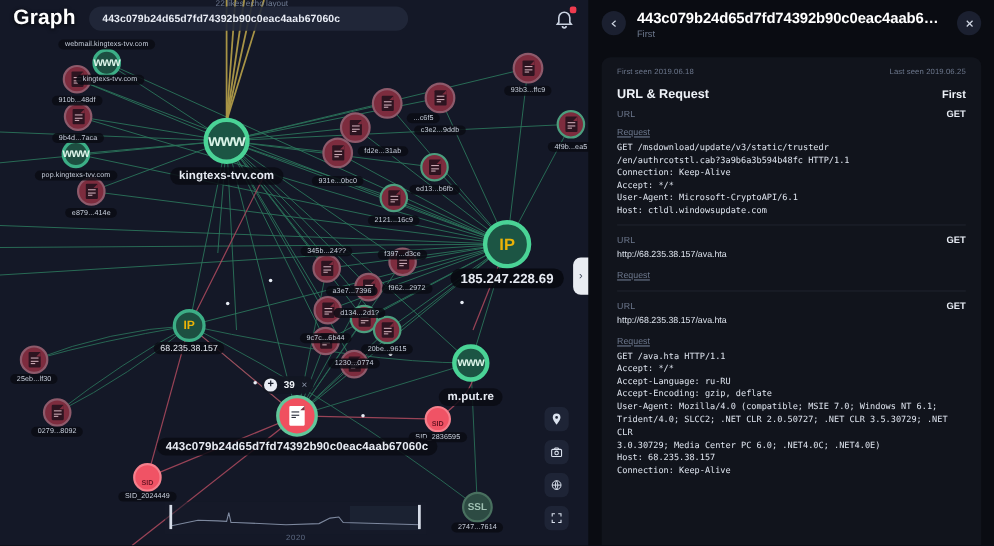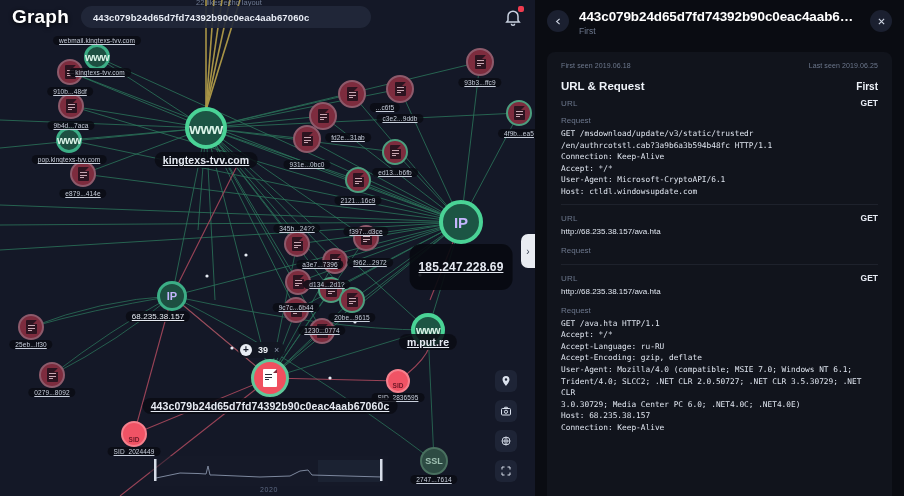--- a/index.html
+++ b/index.html
@@ -70,29 +70,28 @@
   .node.sel { background: #f0505f; border: 3px solid #60c79a; }
   .node.ssl { background: #2d4b43; border: 2px solid #49705f; justify-content: center; }
 
   .node-label {
     position: absolute; z-index: 20;
     background: rgba(10,12,20,.86);
     color: #e6eaf2; border-radius: 9px;
     padding: 1px 6px; white-space: nowrap;
     font-size: 8px; letter-spacing: .1px;
     transform: translateX(-50%);
-    text-decoration: underline;
-  }
-  .node-label.lg { font-size: 12px; font-weight: bold; padding: 16px 9px; border-radius: 11px; background: rgba(8,10,16,.92); }
+  }
+  .node-label.lg { font-size: 12px; font-weight: bold; padding: 2px 9px; border-radius: 11px; background: rgba(8,10,16,.92); }
   .node-label.md { font-size: 10.5px; font-weight: bold; padding: 2px 8px; }
   .node-label.tiny { font-size: 6.5px; color: #c8cfdc; }
 
   .glyph-www { color: #d9f3e7; font-size: 11px; font-weight: bold; letter-spacing: -.5px; }
   .glyph-www.big { font-size: 15px; }
-  .glyph-ip { color: #c4b5fd; font-size: 11px; font-weight: bold; }
+  .glyph-ip { color: #eab308; font-size: 11px; font-weight: bold; }
   .glyph-ip.big { font-size: 15px; }
   .glyph-ssl { color: #9fc0b2; font-size: 9px; font-weight: bold; }
   .glyph-sid { color: #6d1726; font-size: 6.5px; font-weight: bold; position: absolute; bottom: 2px; }
 
   
   .doc {
     width: 11px; height: 14px; background: #2d1420; border-radius: 1px;
     position: relative;
   }
   .doc:after {
@@ -196,21 +195,21 @@
   .entry + .entry { border-top: 1px solid #1e222c; padding-top: 8px; }
   .kv-row {
     display: flex; justify-content: space-between; align-items: baseline;
   }
   .kv-k { color: #6d788d; font-size: 8px; letter-spacing: .2px; }
   .kv-m { color: #e7ebf3; font-size: 8.5px; font-weight: bold; }
   .url-val {
     color: #dfe5ef; font-size: 8px; line-height: 12px;
     word-break: break-all; margin-top: 3px;
   }
-  .req-k { color: #6d788d; font-size: 8px; margin-top: 8px; }
+  .req-k { color: #6d788d; font-size: 8px; margin-top: 8px; text-decoration: underline; }
   .req-body {
     color: #dfe5ef; font-family: "DejaVu Sans Mono", monospace;
     font-size: 7.8px; line-height: 11.6px; white-space: pre-wrap;
     margin-top: 3px; word-break: break-word;
   }
 </style>
 </head>
 <body>
 
 <div class="app">
@@ -515,21 +514,21 @@
     <div class="node-label tiny" style="left:322px; top:326px;">1230...0774</div>
 
     <div class="node green big" style="left:439px; top:200px; width:44px; height:44px;">
         <span class="glyph-ip big">IP</span>
       </div>
     <div class="node-label lg" style="left:461px; top:244px;">185.247.228.69</div>
 
     <div class="node green" style="left:157px; top:281px; width:30px; height:30px;">
         <span class="glyph-ip">IP</span>
       </div>
-    <div class="node-label" style="left:158px; top:311px;">68.235.38.157</div>
+    <div class="node-label" style="left:172px; top:311px;">68.235.38.157</div>
 
     <div class="node red" style="left:18px; top:314px; width:26px; height:26px;">
         <span class="doc">
           <i></i>
           <i></i>
           <i></i>
         </span>
       </div>
     <div class="node-label tiny" style="left:31px; top:340px;">25eb...lf30</div>
 
@@ -548,21 +547,21 @@
     <div class="node-label tiny" style="left:134px; top:447px;">SID_2024449</div>
 
     <div class="node pink" style="left:386px; top:369px; width:24px; height:24px;">
         <span class="glyph-sid">SID</span>
       </div>
     <div class="node-label tiny" style="left:398px; top:393px;">SID_2836595</div>
 
     <div class="node green big" style="left:411px; top:313px; width:34px; height:34px;">
         <span class="glyph-www">www</span>
       </div>
-    <div class="node-label md" style="left:428px; top:334px;">m.put.re</div>
+    <div class="node-label md" style="left:428px; top:353px;">m.put.re</div>
 
     <div class="node ssl" style="left:420px; top:447px; width:28px; height:28px;">
         <span class="glyph-ssl">SSL</span>
       </div>
     <div class="node-label tiny" style="left:434px; top:475px;">2747...7614</div>
 
     <div class="node sel" style="left:251px; top:359px; width:38px; height:38px; z-index:22;">
       <span class="doc" style="width:14px;height:18px;background:#ffffff;">
           <i style="background:#2a2f3c"></i>
           <i style="background:#2a2f3c"></i>

